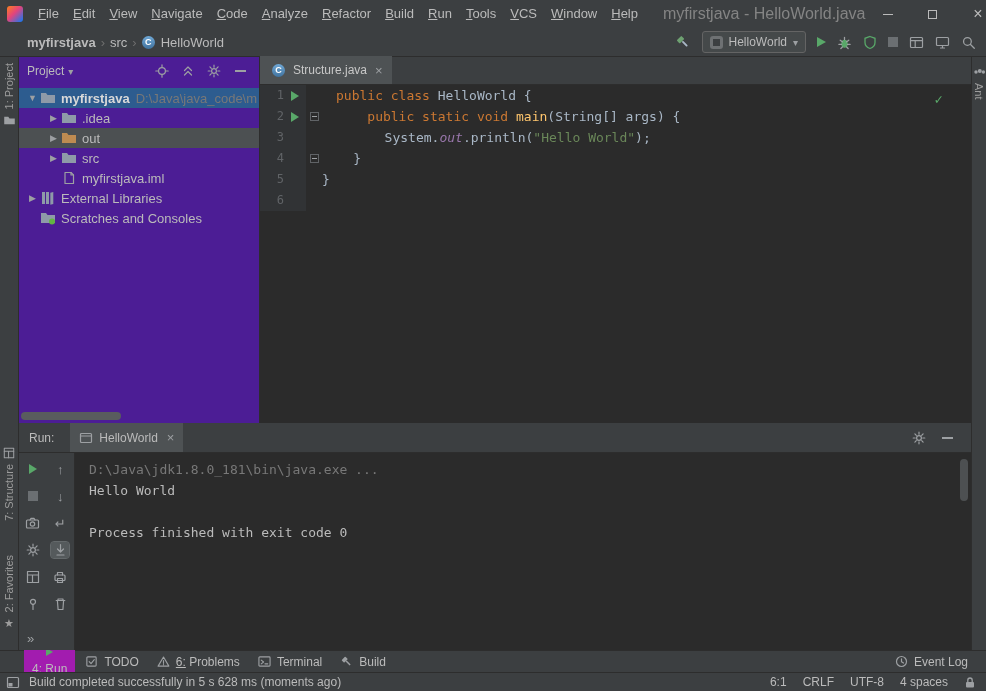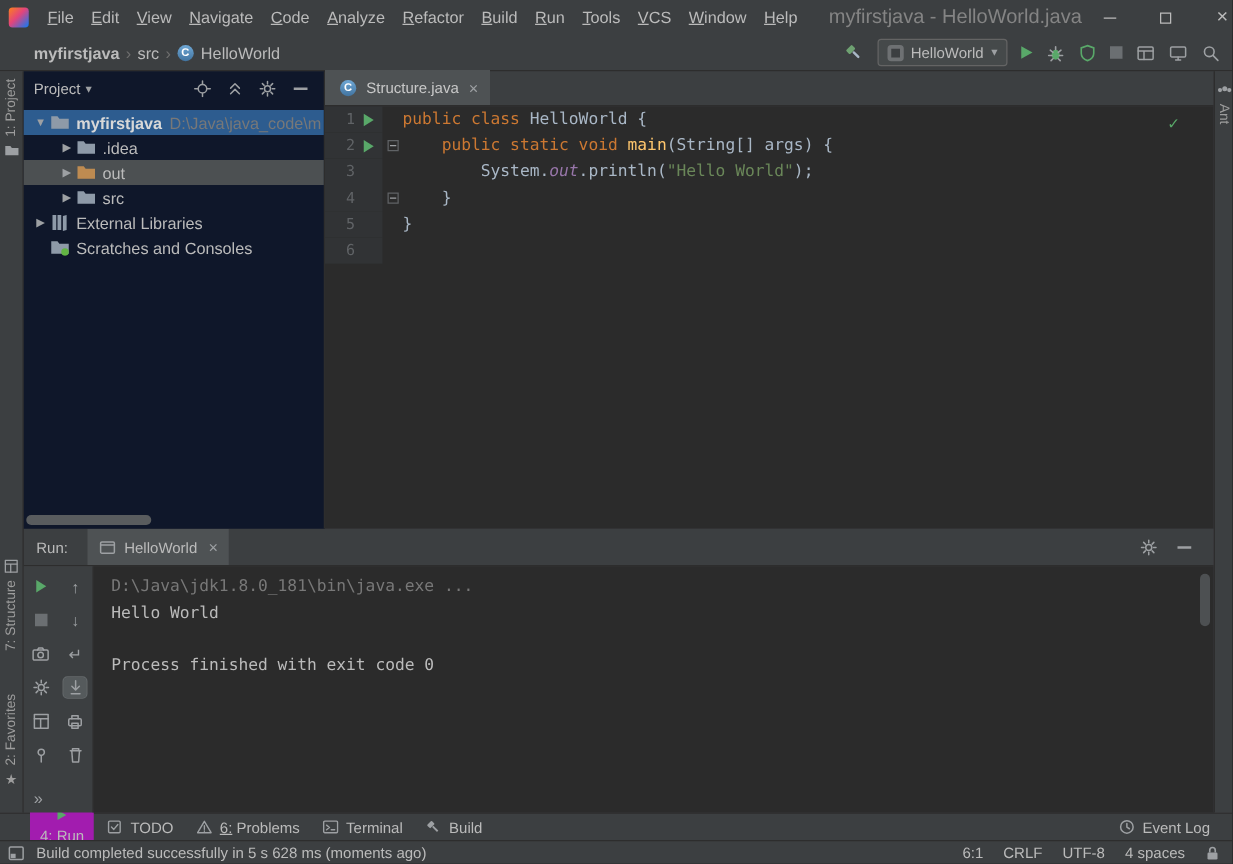--- a/index.html
+++ b/index.html
@@ -52,21 +52,21 @@
   .vbtn { position:absolute; left:0; width:100%; display:flex; flex-direction:column; align-items:center; gap:5px;
           color:#9d9d9d; font-size:11px; }
   .vtext-up   { writing-mode:vertical-rl; transform:rotate(180deg); white-space:nowrap; }
   .vtext-down { writing-mode:vertical-rl; white-space:nowrap; }
   .star-glyph { color:#9d9d9d; font-size:11px; }
 
   .center { flex:1 1 auto; display:flex; flex-direction:column; min-width:0; }
   .upper { height:366px; flex:0 0 366px; display:flex; min-width:0; }
 
   
-  .project-panel { width:241px; flex:0 0 241px; background:#0f172a; border-right:1px solid #2d2d2d;
+  .project-panel { width:241px; flex:0 0 241px; background:#4c1d95; border-right:1px solid #2d2d2d;
                    display:flex; flex-direction:column; position:relative; }
   .pp-header { height:28px; flex:0 0 28px; display:flex; align-items:center; padding:0 8px; gap:4px; }
   .pp-title { font-size:12px; color:#bbbbbb; }
   .pp-drop { color:#9da0a3; font-size:10px; margin-right:auto; }
   .pp-header .icbtn { width:22px; height:22px; }
   .hline { width:11px; height:2px; background:#9da0a3; display:block; }
   .tree { padding-top:3px; font-size:13px; }
   .tree-row { height:20px; display:flex; align-items:center; white-space:nowrap; overflow:hidden; }
   .tree-row.lvl0 { padding-left:6px; }
   .tree-row.lvl1 { padding-left:27px; }
@@ -89,21 +89,21 @@
                  font-family:"DejaVu Sans Mono", monospace; font-size:13px; }
   .cl { display:flex; height:21px; line-height:21px; }
   .gut { width:46px; flex:0 0 46px; background:#313335; display:flex; }
   .ln { width:24px; flex:0 0 24px; text-align:right; color:#606366; font-size:12px; }
   .mark { width:22px; flex:0 0 22px; display:flex; align-items:center; justify-content:center; }
   .tri-sm { width:0; height:0; border-left:8px solid #59A869; border-top:5px solid transparent; border-bottom:5px solid transparent; }
   .foldcol { width:16px; flex:0 0 16px; display:flex; align-items:center; justify-content:center; }
   .fold-box { width:9px; height:9px; border:1px solid #606366; position:relative; background:#2b2b2b; }
   .fold-box::after { content:""; position:absolute; left:1px; right:1px; top:3px; border-top:1px solid #9da0a3; }
   .codetext { white-space:pre; color:#A9B7C6; }
-  .kw { color:#CC7832; } .mt { color:#FFC66D; } .fd { color:#9876AA; font-style:italic; } .st { color:#6A8759; }
+  .kw { color:#CC7832;margin-left:14px; } .mt { color:#FFC66D; } .fd { color:#9876AA; font-style:italic; } .st { color:#6A8759; }
   .check-ok { position:absolute; top:6px; right:28px; color:#59A869; font-size:14px; font-weight:bold; }
 
   
   .run-panel { flex:1 1 auto; display:flex; flex-direction:column; background:#3c3f41; min-height:0; }
   .run-header { height:29px; flex:0 0 29px; display:flex; align-items:center; padding:0 10px 0 10px; gap:16px; }
   .run-label { font-size:12px; color:#bbbbbb; }
   .run-tab { height:29px; display:flex; align-items:center; gap:6px; padding:0 9px; background:#4e5254; font-size:12px; }
   .run-header-right { margin-left:auto; display:flex; align-items:center; gap:16px; padding-right:8px; }
   .run-body { flex:1 1 auto; display:flex; min-height:0; border-top:1px solid #2d2d2d; }
   .run-toolbar { width:56px; flex:0 0 56px; background:#3c3f41; border-right:1px solid #2d2d2d;
@@ -311,20 +311,30 @@
             </div>
             <div class="tree-row lvl1">
               <span class="t-arrow">▶</span>
               <span class="t-icon">
                 <svg width="16" height="16" viewBox="0 0 16 16">
                     <path d="M1 3h5l1.5 2H15v8H1V3z" style="fill:#8E9AA8"></path>
                   </svg>
               </span>
               <span class="t-name">src</span>
             </div>
+            <div class="tree-row lvl1">
+              <span class="t-arrow"></span>
+              <span class="t-icon">
+                <svg class="oi" width="14" height="14" viewBox="0 0 14 14">
+                    <path d="M3 1.5h6l2.5 2.5v8.5H3z"></path>
+                    <path d="M9 1.5V4h2.5"></path>
+                  </svg>
+              </span>
+              <span class="t-name">myfirstjava.iml</span>
+            </div>
             <div class="tree-row lvl0">
               <span class="t-arrow">▶</span>
               <span class="t-icon">
                 <svg width="16" height="16" viewBox="0 0 16 16">
                   <rect x="2" y="2" width="3" height="12" style="fill:#8E9AA8"></rect>
                   <rect x="6" y="2" width="3" height="12" style="fill:#8E9AA8"></rect>
                   <path d="M10.3 2.8l3-.8v12l-3 .8z" style="fill:#8E9AA8"></path>
                 </svg>
               </span>
               <span class="t-name">External Libraries</span>

